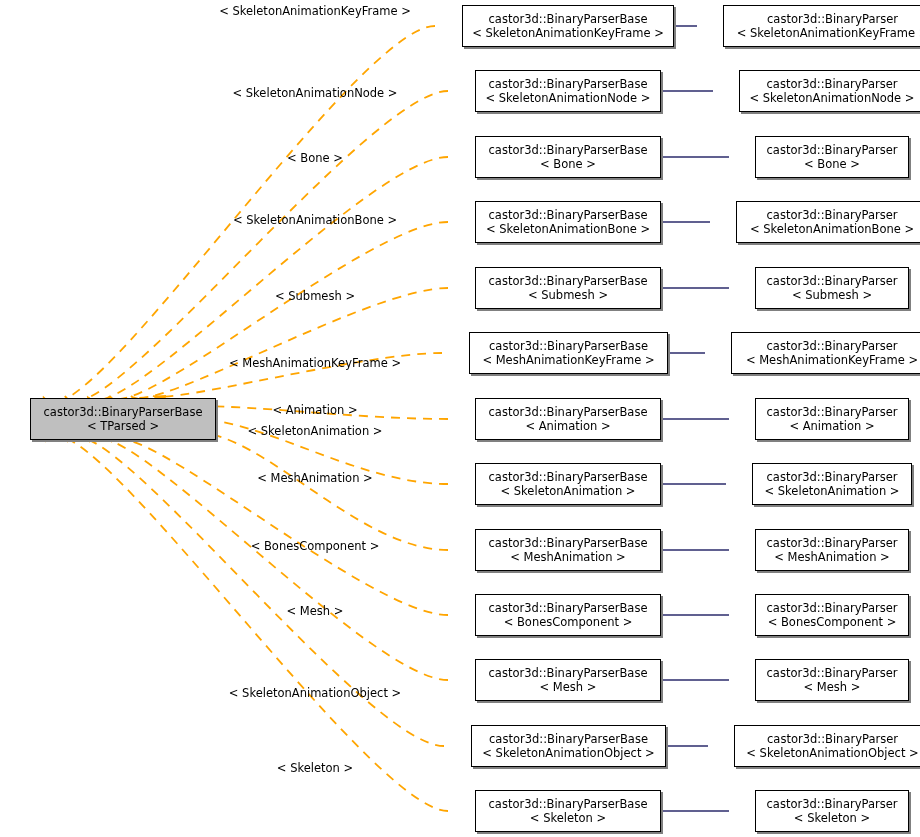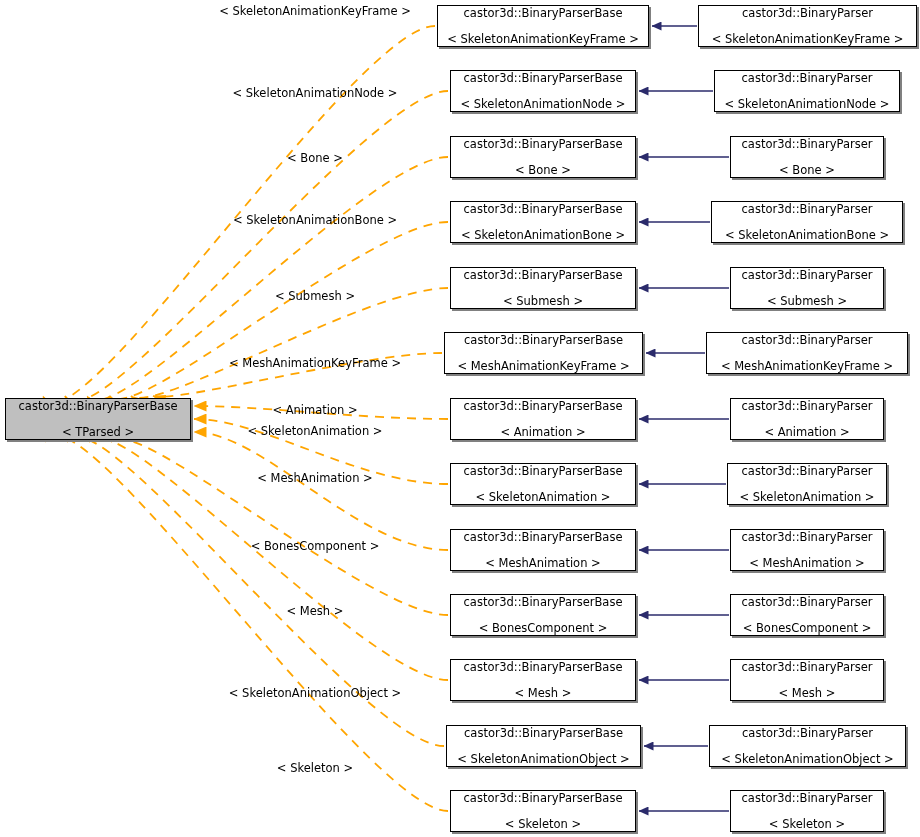--- a/index.html
+++ b/index.html
@@ -22,26 +22,27 @@
   }
   .node{
     position:absolute;
     box-sizing:border-box;
     background:#ffffff;
     border:1px solid #000000;
     box-shadow:2px 2px 0 0 #808080;
     display:flex;
     flex-direction:column;
     align-items:center;
-    justify-content:space-between;
+    justify-content:center;
     font-size:11.5px;
     line-height:14px;
     color:#000000;
     white-space:nowrap;
     letter-spacing:0px;
+    margin-left:25px;
   }
   .node.root{
     background:#bfbfbf;
     border:1px solid #000000;
   }
   .node .ln{display:block;}
   .edge-label{
     position:absolute;
     font-size:11.5px;
     line-height:13px;

